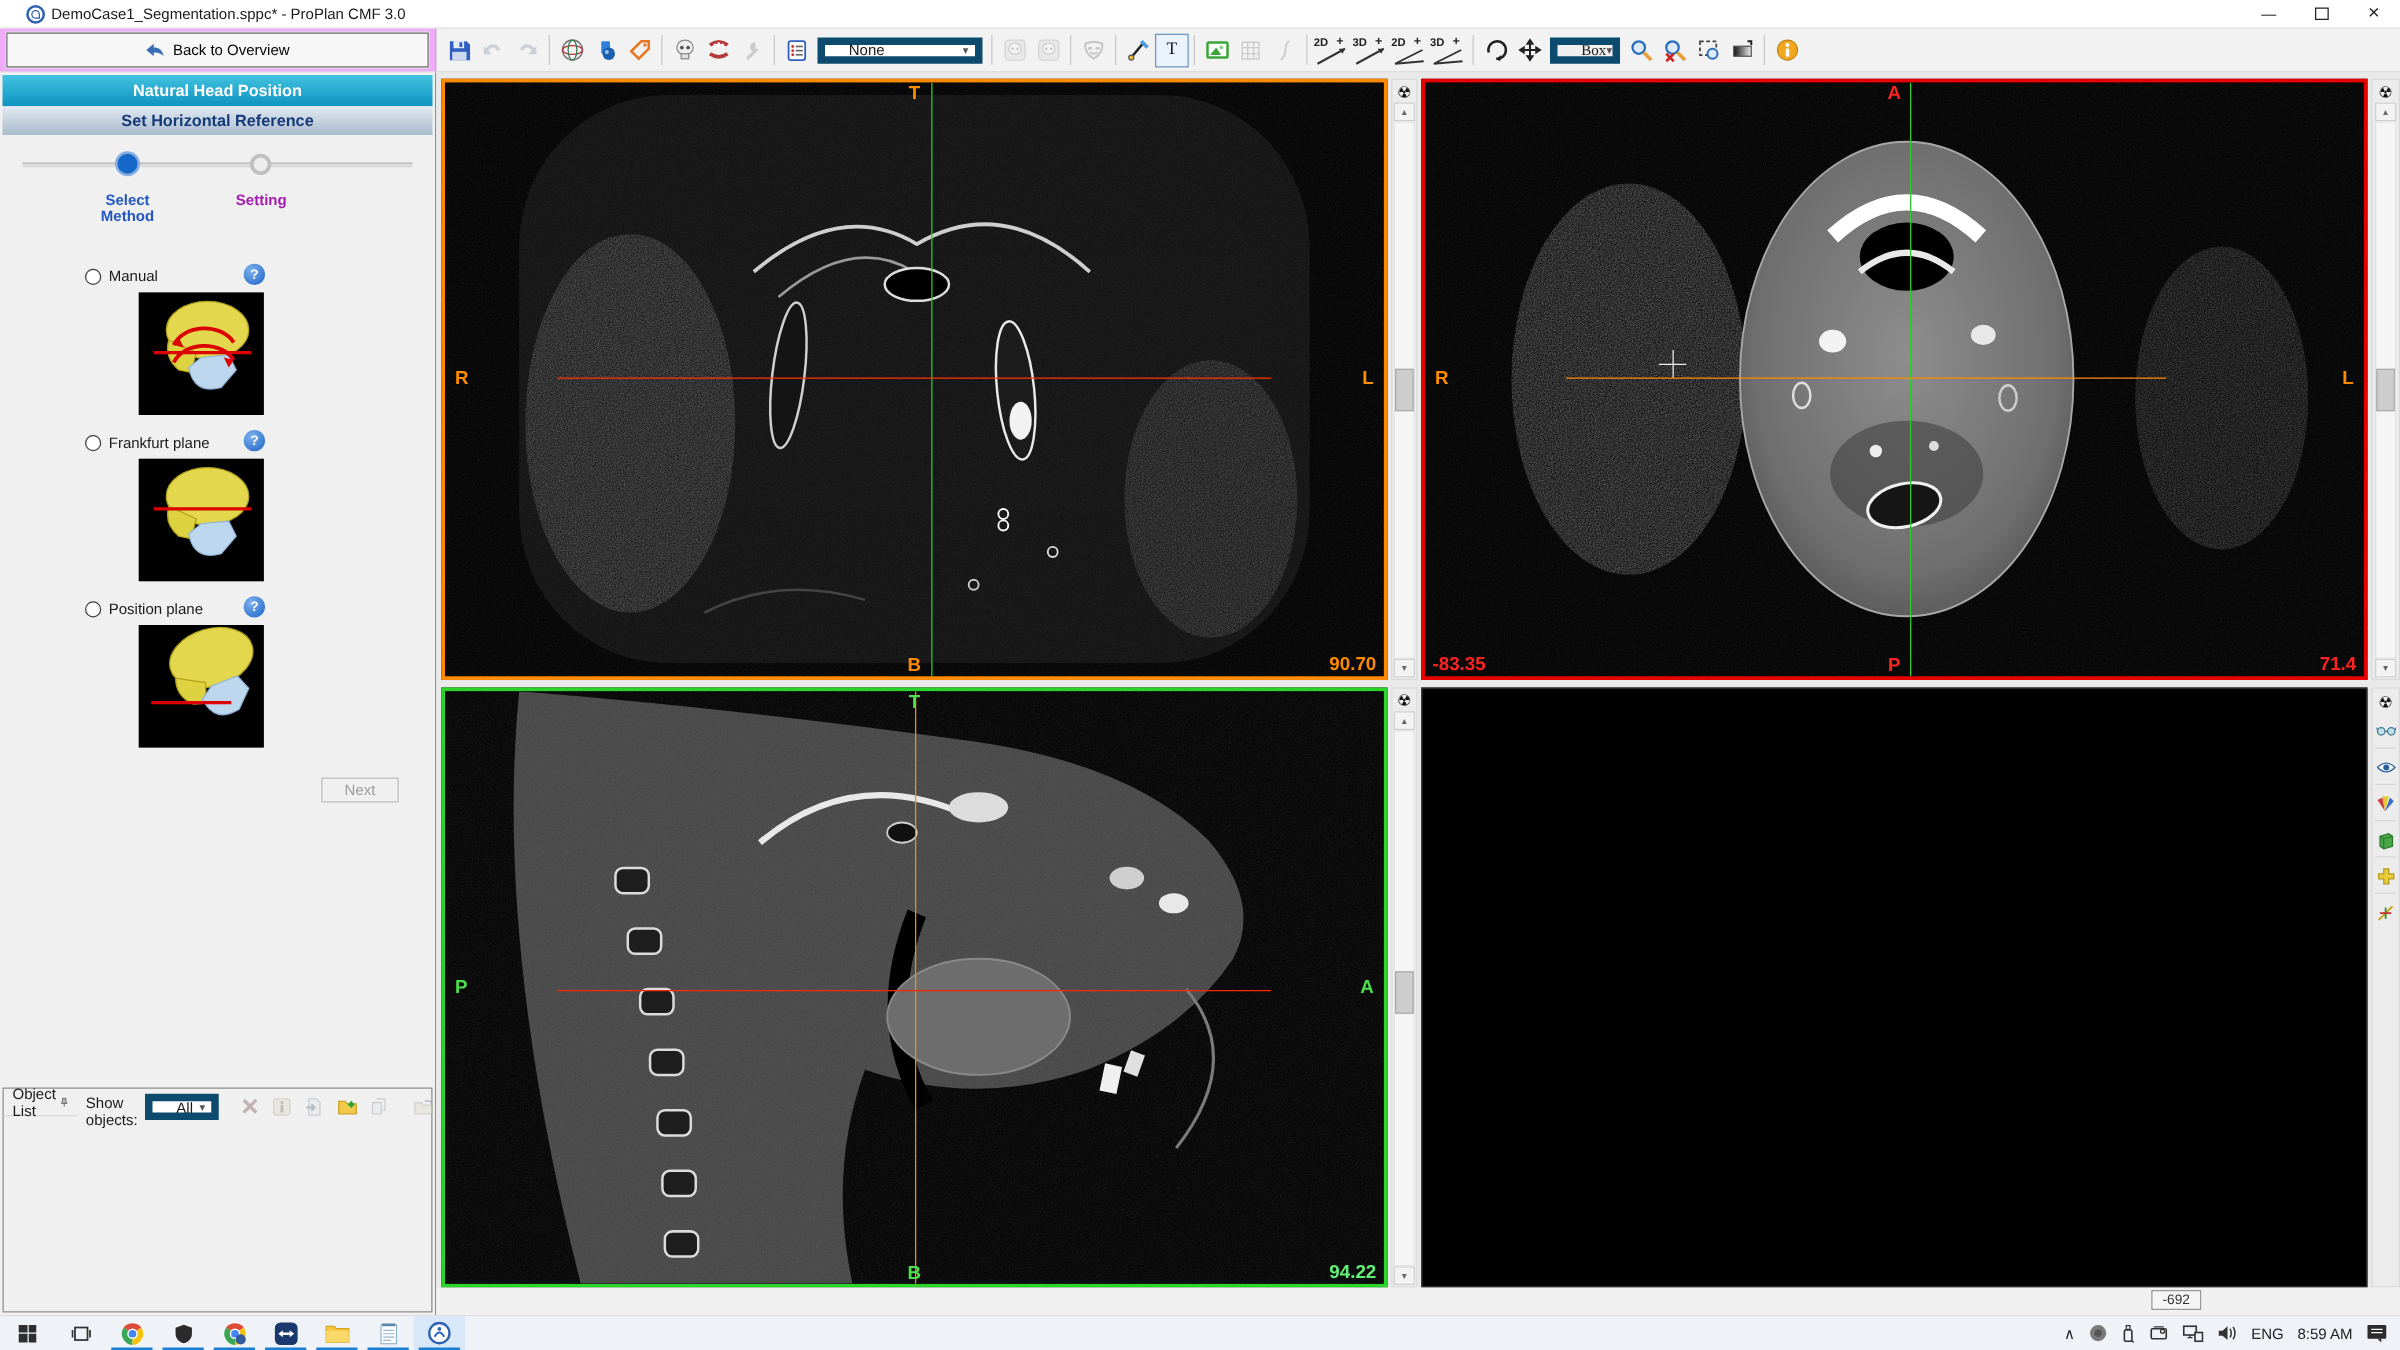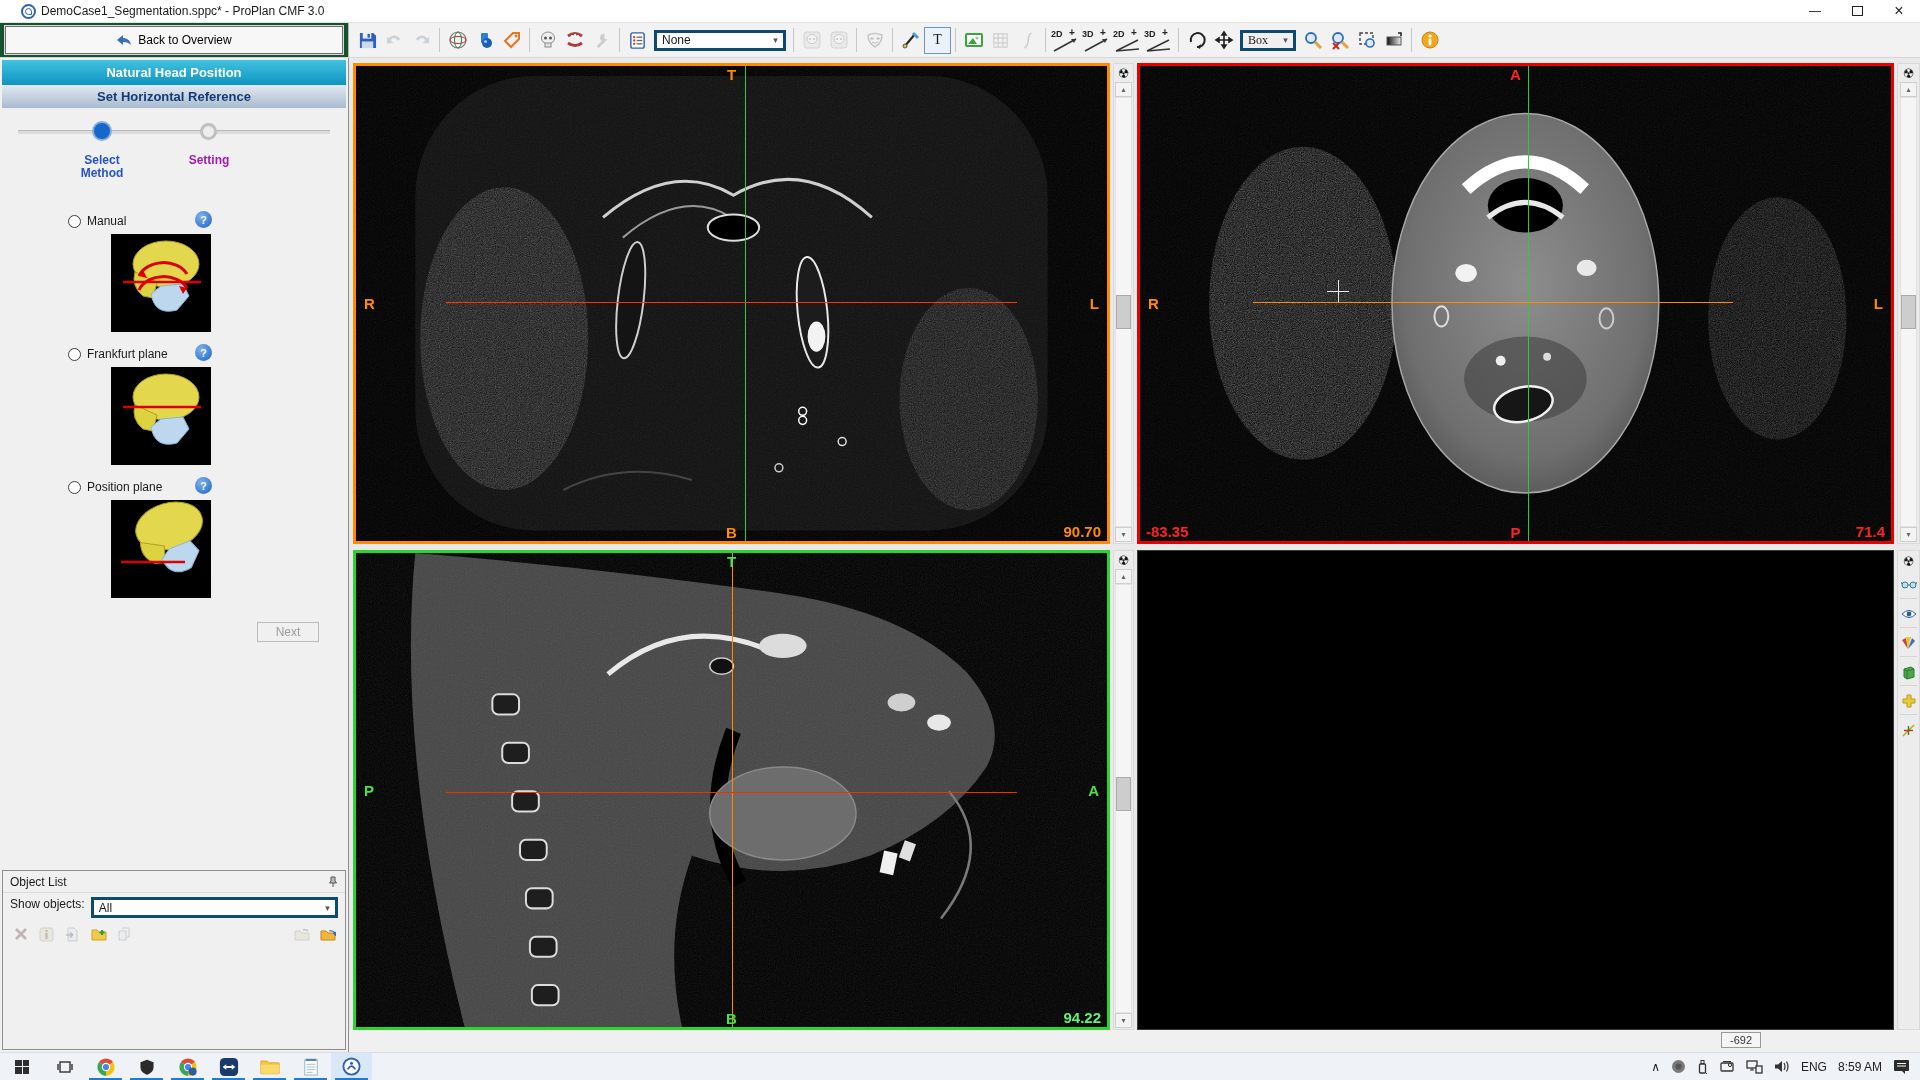--- a/index.html
+++ b/index.html
@@ -16,30 +16,30 @@
   .winbtn{width:42px;display:flex;align-items:center;justify-content:center;font-size:12px;color:#222;}
   .maxglyph{width:9px;height:8px;border:1px solid #222;}
   
   .menubar{height:20px;background:#fff;display:flex;align-items:center;font-size:12px;
     padding-left:4px;flex:0 0 auto;}
   .menuitem{padding:0 9px;}
   
   .rowtb{height:34px;display:flex;background:#f2f2f2;border-top:1px solid #e3e3e3;
     border-bottom:1px solid #d6d6d6;flex:0 0 auto;}
   .backpanel{width:349px;box-sizing:border-box;padding:3px 5px;border-right:1px solid #b4b4b4;
-    background:#14532d;}
+    background:#f0abfc;}
   .backbtn{width:100%;height:100%;background:#f7f7f7;border:1px solid #6e6e6e;box-shadow:0 0 0 1px #d8d8d8;
     display:flex;align-items:center;justify-content:center;gap:6px;font-size:12px;cursor:default;}
   .toolbar{flex:1;display:flex;align-items:center;padding:0 5px;}
   .i{width:27px;height:27px;display:flex;align-items:center;justify-content:center;flex:0 0 auto;}
   .dis{opacity:.42;filter:grayscale(70%);}
   .sel{border:1px solid #6d95bd;background:#eaf2fb;box-sizing:border-box;}
   .sep{width:1px;height:24px;background:#c7c7c7;margin:0 4px;flex:0 0 auto;}
-  .combo{height:21px;background:#fff;border:3px solid #0c4a6e;display:flex;align-items:center;
-    font-size:12px;padding-left:5px;box-sizing:border-box;flex:0 0 auto;}
+  .combo{height:21px;background:#fff;border:6px solid #0c4a6e;display:flex;align-items:center;
+    font-size:12px;padding-left:19px;box-sizing:border-box;flex:0 0 auto;}
   .combo .chev{margin-left:auto;width:15px;color:#555;text-align:center;font-size:9px;}
   .combo.preset{width:132px;margin:0 3px;}
   .combo.boxmode{width:56px;background:#f0f0f0;margin:0 3px;font-family:Liberation Serif, serif;}
   .measure{width:31px;height:27px;display:flex;flex:0 0 auto;}
   
   .content{flex:1;display:flex;min-height:0;}
   .sidebar{width:349px;box-sizing:border-box;background:#f0f0f0;border-right:1px solid #8e8e8e;
     display:flex;flex-direction:column;padding:2px 2px 2px 2px;flex:0 0 auto;}
   .nhp{height:25px;background:linear-gradient(180deg,#43c2e0,#0d94c0);color:#fff;font-weight:bold;
     font-size:13px;display:flex;align-items:center;justify-content:center;flex:0 0 auto;}
@@ -56,21 +56,21 @@
   .optrow{display:flex;align-items:center;height:18px;margin:13px 0 4px 66px;position:relative;font-size:12px;flex:0 0 auto;}
   .radio{width:13px;height:13px;border-radius:50%;border:1px solid #3f3f3f;background:#fff;margin-right:6px;box-sizing:border-box;}
   .helpq{position:absolute;left:127px;top:-1px;width:17px;height:17px;border-radius:50%;
     background:radial-gradient(circle at 35% 30%,#7db1ec,#1b63c6);color:#fff;font-weight:bold;font-size:11px;
     display:flex;align-items:center;justify-content:center;}
   .thumb{margin-left:109px;width:100px;height:98px;background:#000;flex:0 0 auto;}
   .nextbtn{margin:24px 0 0 255px;width:62px;height:20px;background:#f0f0f0;border:1px solid #bcbcbc;
     color:#9c9c9c;font-size:12px;flex:0 0 auto;}
   
   .objlist{margin-top:auto;border:1px solid #8e8e8e;background:#f0f0f0;height:178px;display:flex;
-    flex-direction:column;flex:0 0 auto;}
+    flex:0 0 auto;}
   .ol-head{height:21px;display:flex;align-items:center;padding:0 7px;font-size:12px;border-bottom:1px solid #dadada;}
   .ol-row{display:flex;padding:4px 7px 2px 7px;font-size:12px;gap:6px;}
   .ol-table{flex:1;margin:3px 7px 2px 7px;background:#fff;border:1px solid #9a9a9a;font-size:12px;}
   .ol-th{display:flex;height:21px;align-items:center;border-bottom:1px solid #e4e4e4;}
   .ol-th .c1{width:62px;padding-left:8px;border-right:1px solid #e0e0e0;height:100%;display:flex;align-items:center;}
   .ol-th .c2{flex:1;padding-left:8px;border-right:1px solid #e0e0e0;height:100%;display:flex;align-items:center;margin-right:60px;}
   .ol-foot{height:28px;display:flex;align-items:center;gap:9px;padding:0 9px;}
   .spring{flex:1;}
   .mini{width:17px;height:17px;display:flex;align-items:center;justify-content:center;}
   

